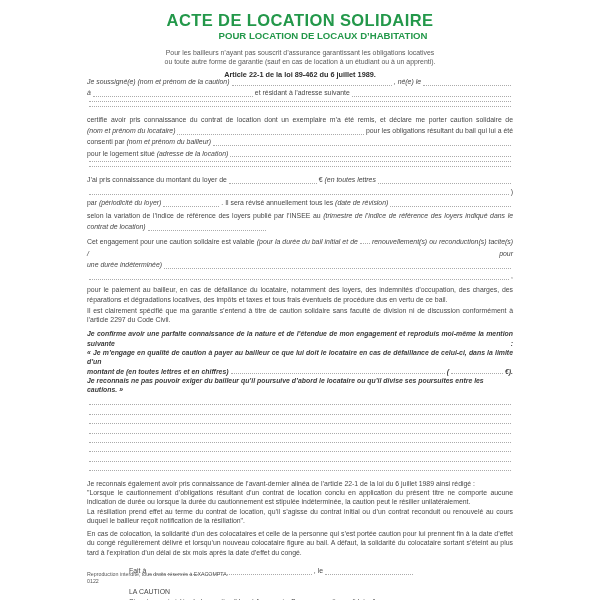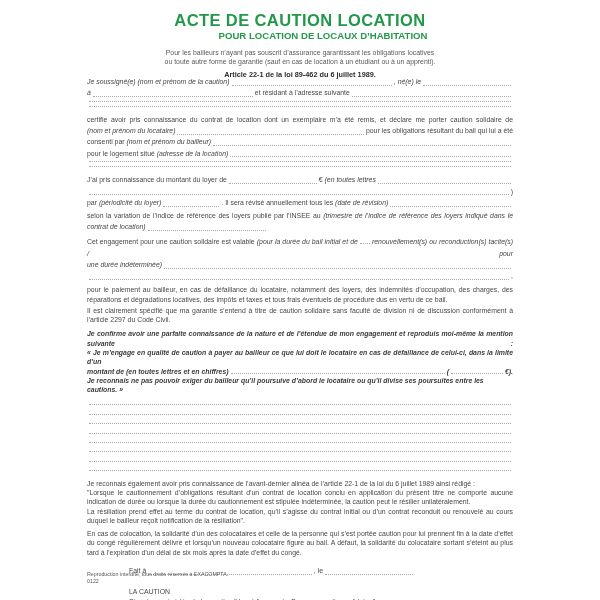--- a/index.html
+++ b/index.html
@@ -30,21 +30,21 @@
   .sig { margin-left:42px; width:286px; }
   .signote { line-height:9.3px; }
   .footer { position:absolute; left:87px; top:571px; font-size:5.3px; line-height:6.6px; color:#565656; }
 </style>
 </head>
 <body>
 
 <div class="page">
 
   <div class="header">
-    <div class="title">ACTE DE CAUTION LOCATION</div>
+    <div class="title">ACTE DE LOCATION SOLIDAIRE</div>
     <div class="subtitle">POUR LOCATION DE LOCAUX D’HABITATION</div>
     <div class="intro">Pour les bailleurs n’ayant pas souscrit d’assurance garantissant les obligations locatives</div>
     <div class="intro">ou toute autre forme de garantie (sauf en cas de location à un étudiant ou à un apprenti).</div>
     <div class="article">Article 22-1 de la loi 89-462 du 6 juillet 1989.</div>
   </div>
 
   <div class="content">
 
     <div class="row">
       <span class="t it">Je soussigné(e)</span>&nbsp;<span class="t it">(nom et prénom de la caution)</span>

